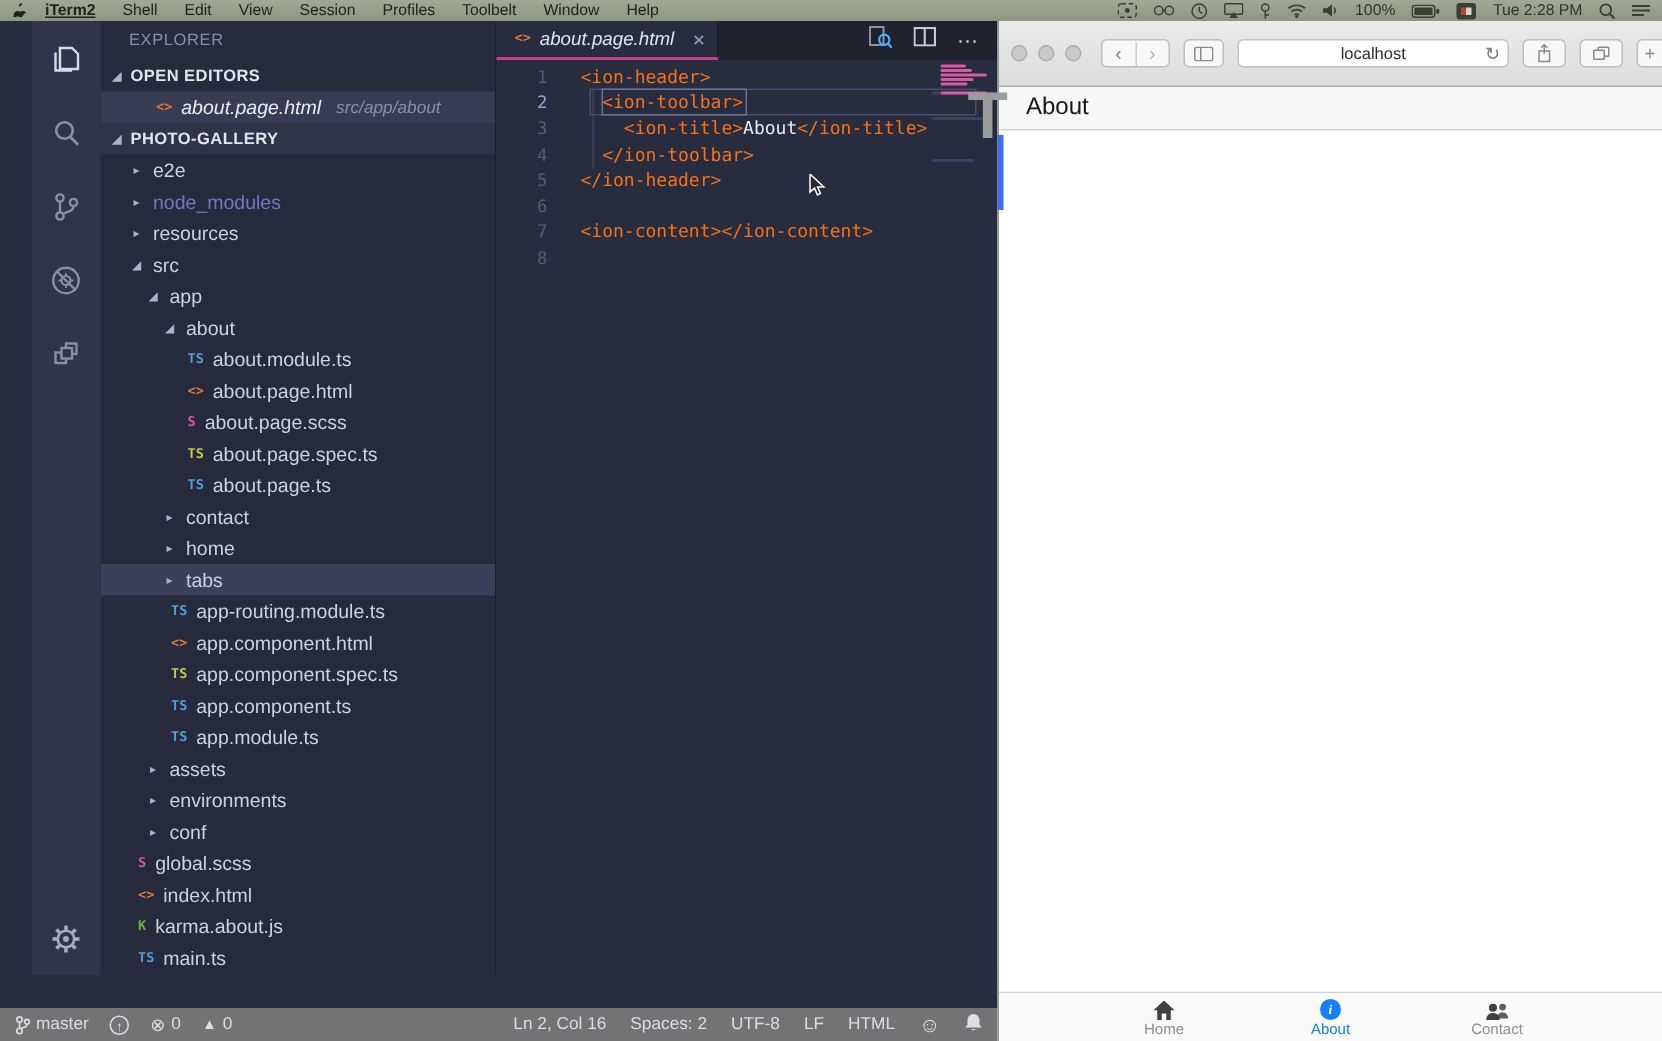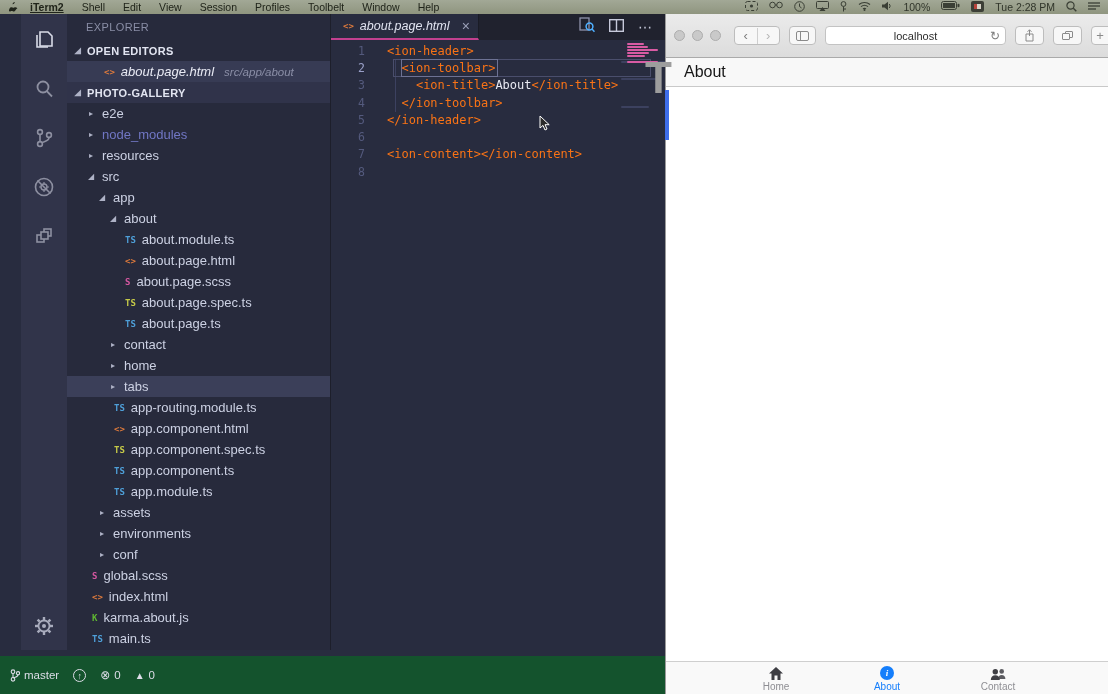--- a/index.html
+++ b/index.html
@@ -8,21 +8,21 @@
   .screen { position:relative; width:1108px; height:694px; }
 
   
   .menubar { position:absolute; top:0; left:0; width:1108px; height:14px;
     background:linear-gradient(#a2a896,#8f957f); display:flex; align-items:center;
     font-size:10.5px; color:#20241a; padding:0 8px; z-index:60; }
   .apple { width:12px; display:flex; justify-content:center; margin-right:10px; }
   .menu-items { display:flex; gap:18px; }
   .menu-item { white-space:nowrap; }
   .menu-item.bold { font-weight:bold;text-decoration:underline; }
-  .menu-status { margin-left:auto; display:flex; align-items:flex-start; gap:11px; color:#30352a; }
+  .menu-status { margin-left:auto; display:flex; align-items:center; gap:11px; color:#30352a; }
   .menu-status .txt { font-size:10.5px; }
   .mi { display:flex; align-items:center; }
   .inputsrc { width:13px; height:11px; background:#3c3f36; border-radius:2px;
     display:inline-block; position:relative; }
   .inputsrc::after { content:""; position:absolute; left:3px; top:3px; width:7px; height:5px;
     background:linear-gradient(90deg,#b7443c 50%,#d8d4c8 50%); }
 
   
   .vscode { position:absolute; left:0; top:14px; width:665px; height:680px;
     background:#282c3f; z-index:10; }
@@ -77,21 +77,21 @@
   .seg-plain { color:#e8e9f2; }
   .ov { position:absolute; z-index:1; }
   .current-line-box { left:62px; top:19px; width:258px; height:18px; border:1px solid #4a4e6c; }
   .word-box { left:70px; top:19px; width:97px; height:18px; border:1px solid #6d7294; }
   .indent-guide { left:64px; top:20px; width:1px; height:52px; background:#3c4160; }
   .ghost-dash { background:#3c415f; height:2px; border-radius:1px; }
   .minimap { position:absolute; right:5px; top:3px; width:33px; z-index:3; }
   .mm-row { height:2px; margin-bottom:1px; border-radius:1px; }
   .mouse-cursor { position:absolute; left:208px; top:76px; z-index:5; }
 
-  .statusbar { position:absolute; left:0; bottom:0; width:665px; height:38px; background:#14532d;
+  .statusbar { position:absolute; left:0; bottom:0; width:665px; height:22px; background:#737373;
     color:#dddde8; font-size:11.5px; display:flex; align-items:center; padding:0 10px; gap:14px; z-index:11; }
   .sb-item { display:flex; align-items:center; gap:4px; }
   .sb-right { margin-left:auto; display:flex; align-items:center; gap:16px; }
   .sync-circ { width:13px; height:13px; border:1px solid #dddde8; border-radius:50%;
     font-size:9px; line-height:12px; text-align:center; display:inline-block; }
   .err-glyph { font-size:12px; }
   .warn-glyph { font-size:10px; }
   .smiley { font-size:14px; }
 
   
@@ -505,20 +505,32 @@
       </span>
       <span class="sync-circ">↑</span>
       <span class="sb-item">
         <span class="err-glyph">⊗</span>
         <span>0</span>
       </span>
       <span class="sb-item">
         <span class="warn-glyph">▲</span>
         <span>0</span>
       </span>
+      <span class="sb-right">
+        <span>Ln 2, Col 16</span>
+        <span>Spaces: 2</span>
+        <span>UTF-8</span>
+        <span>LF</span>
+        <span>HTML</span>
+        <span class="smiley">☺</span>
+        <span><svg width="12" height="13">
+              <path d="M6 1a4 4 0 0 1 4 4v3l1.5 2h-11L2 8V5a4 4 0 0 1 4-4z" fill="#dddde8"></path>
+              <path d="M4.7 11a1.4 1.4 0 0 0 2.6 0z" fill="#dddde8"></path>
+            </svg></span>
+      </span>
     </div>
   </div>
 
   <div class="safari">
     <div class="sf-toolbar">
       <div class="sf-lights">
         <span class="sf-light"></span>
         <span class="sf-light"></span>
         <span class="sf-light"></span>
       </div>

